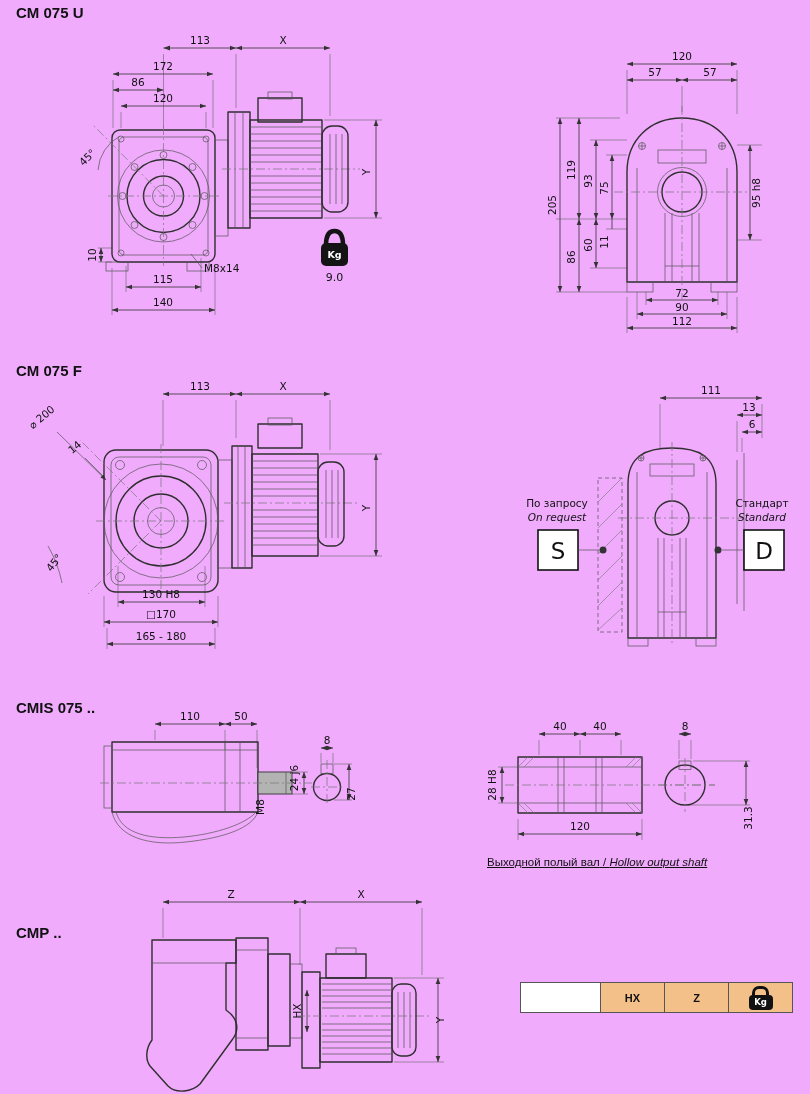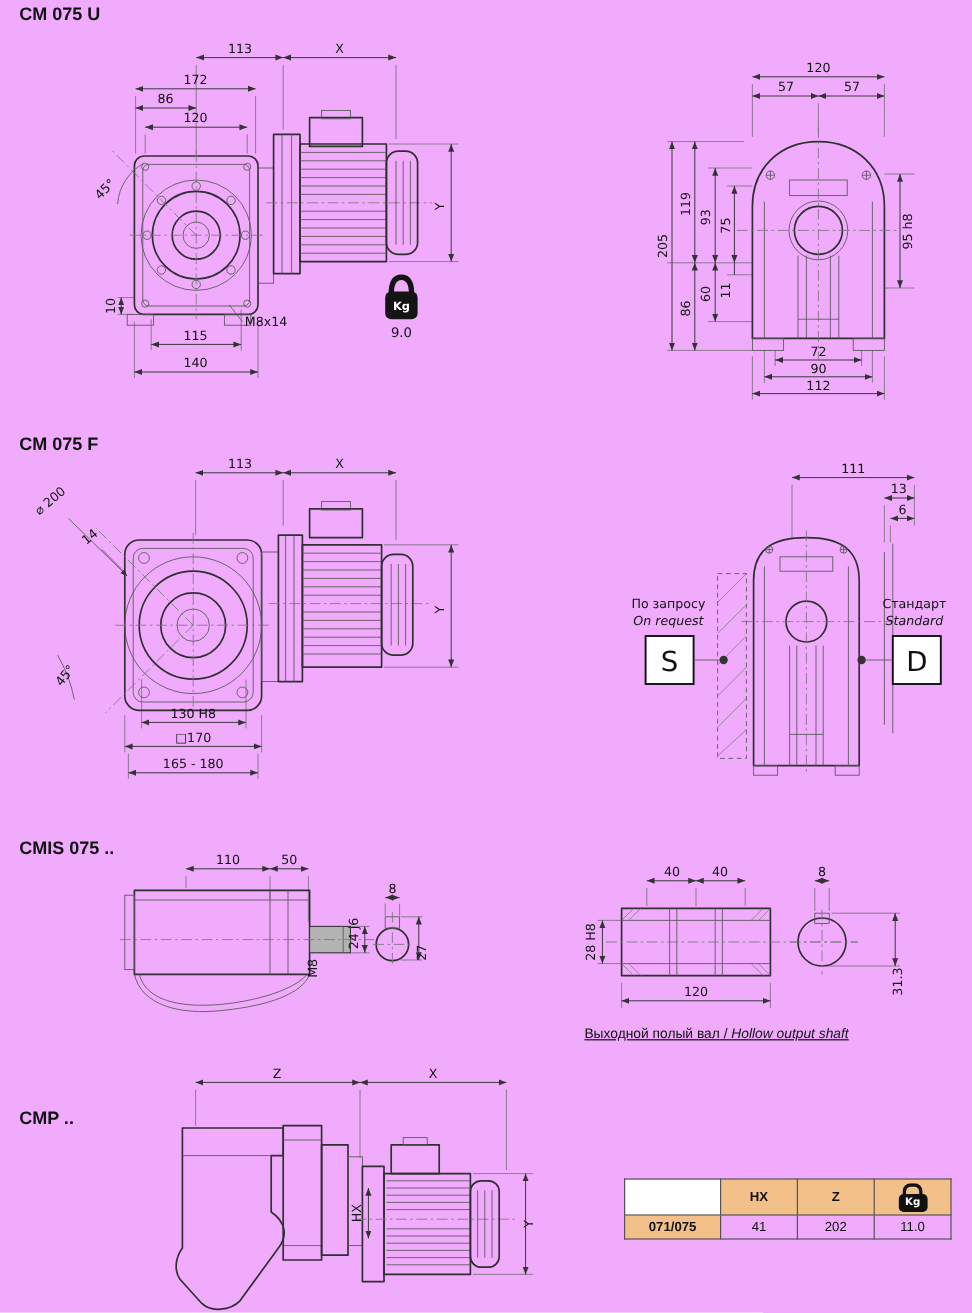--- a/index.html
+++ b/index.html
@@ -391,23 +391,17 @@
       <th class="acc">Z</th>
       <th class="acc">
         <span class="kb">
           <span class="kb-h"></span>
           <span class="kb-b">
                   <i>Kg</i>
                 </span>
         </span>
       </th>
     </tr>
-    <tr>
-      <td class="acc mod">071/075</td>
-      <td>41</td>
-      <td>202</td>
-      <td>11.0</td>
-    </tr>
   </tbody>
       </table>
 </div>
 
 </div>
 
 </body></html>

